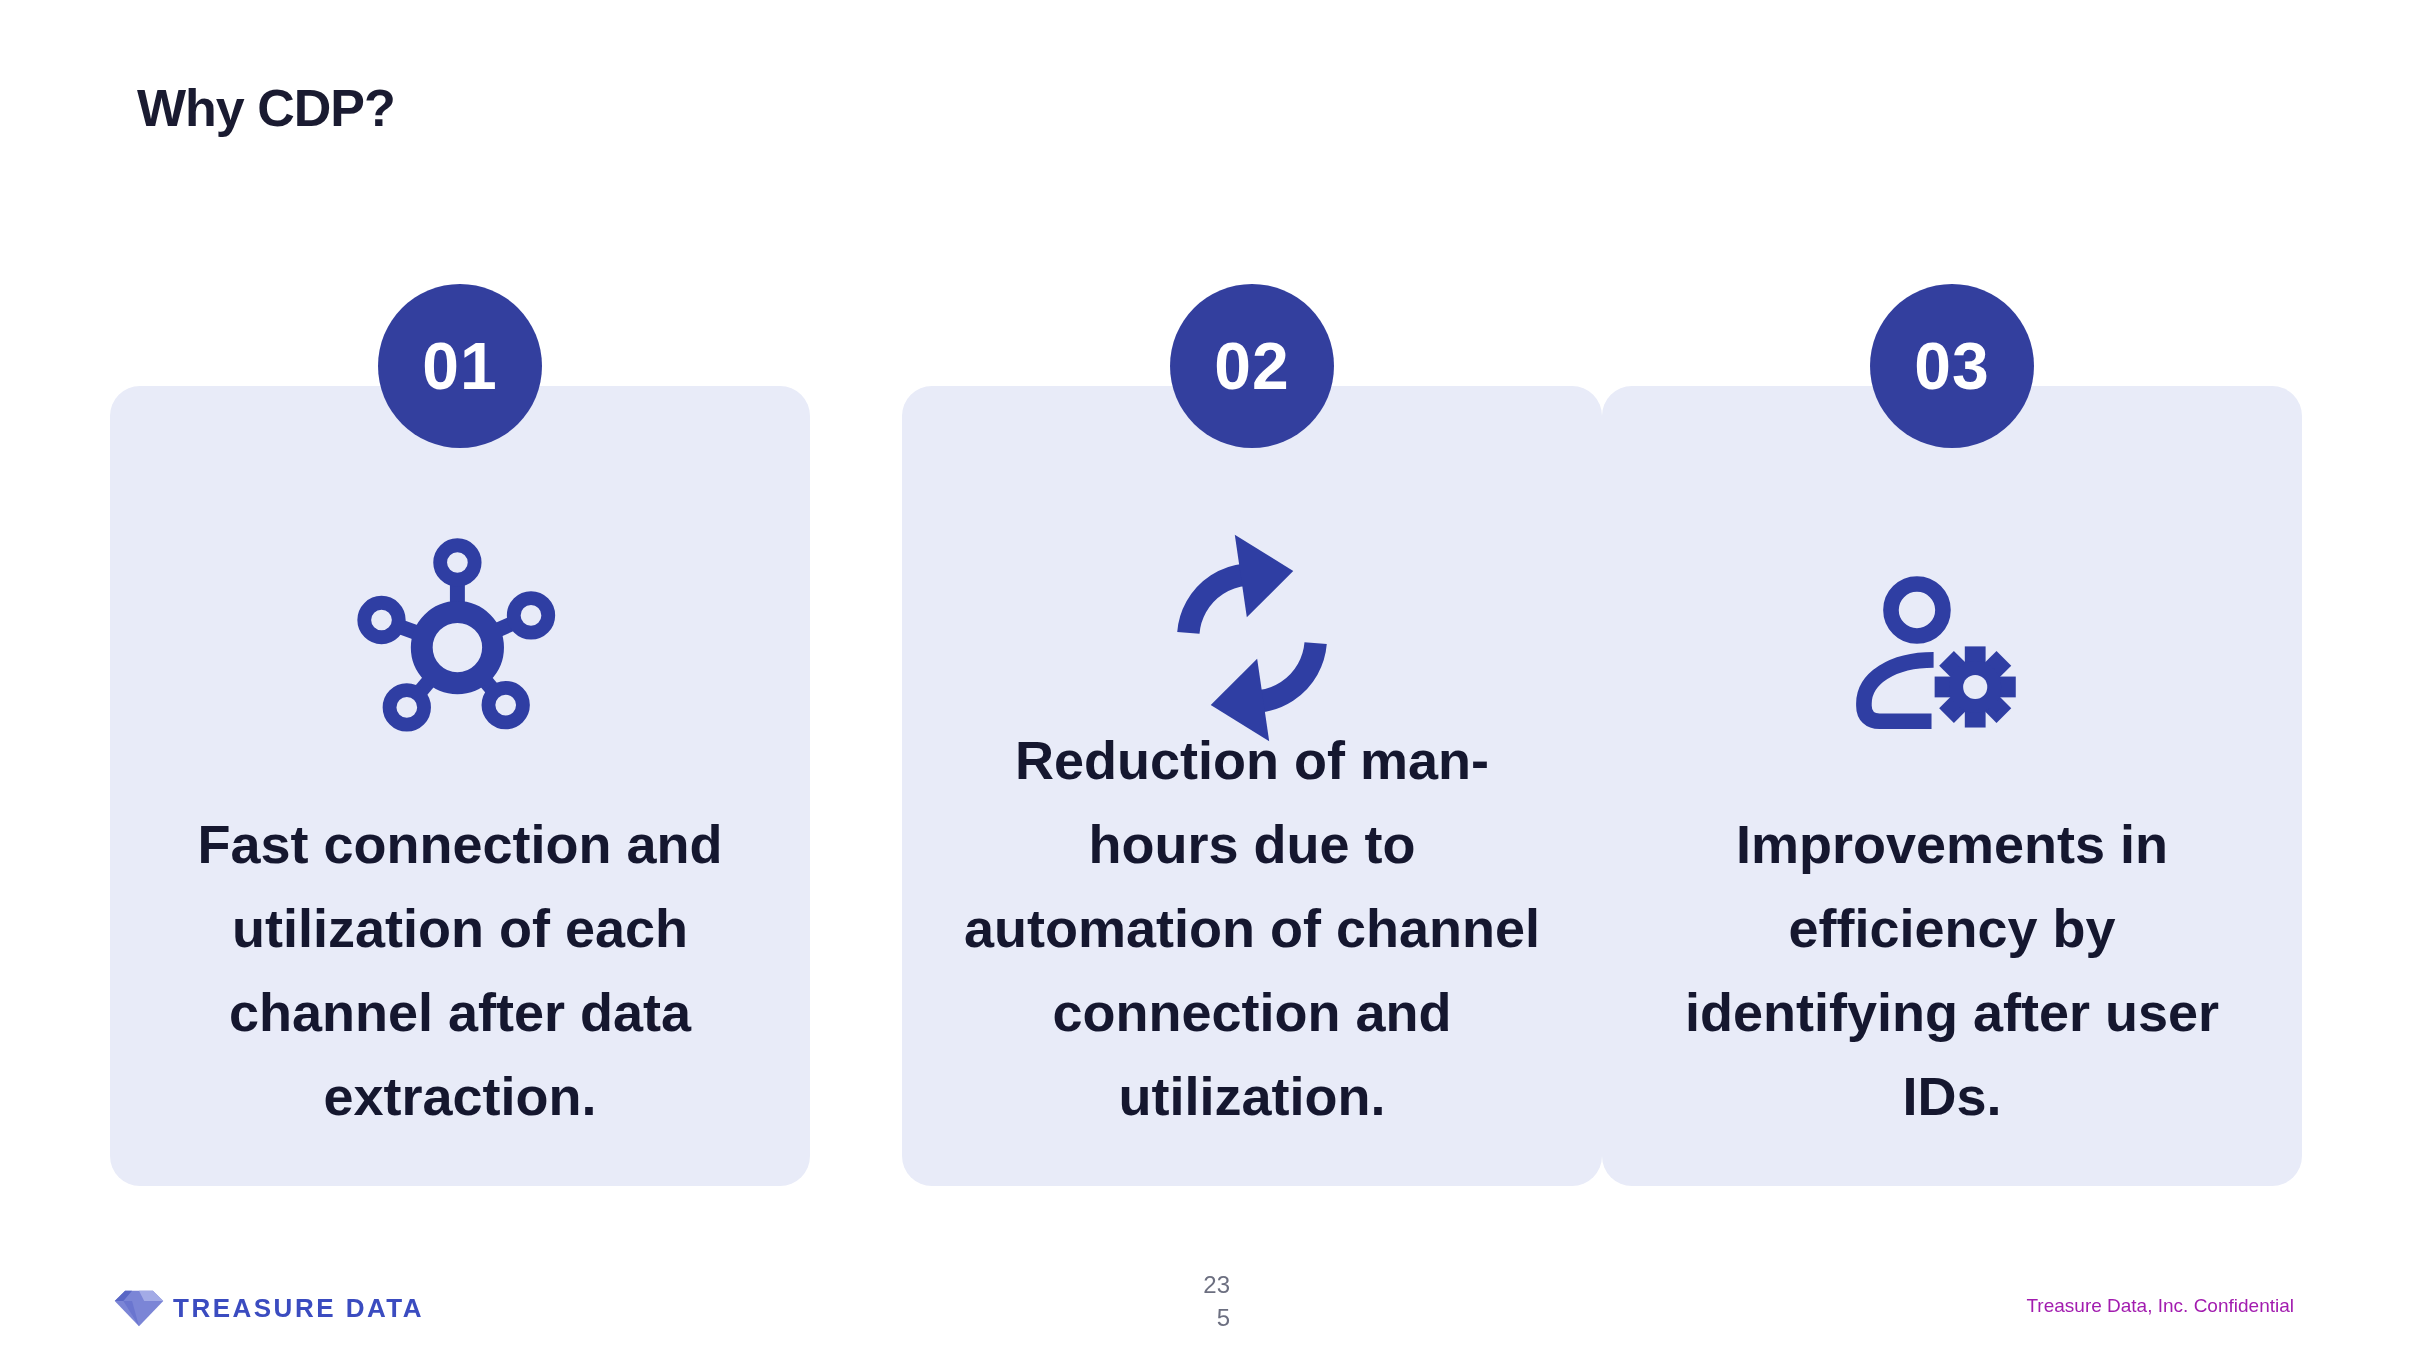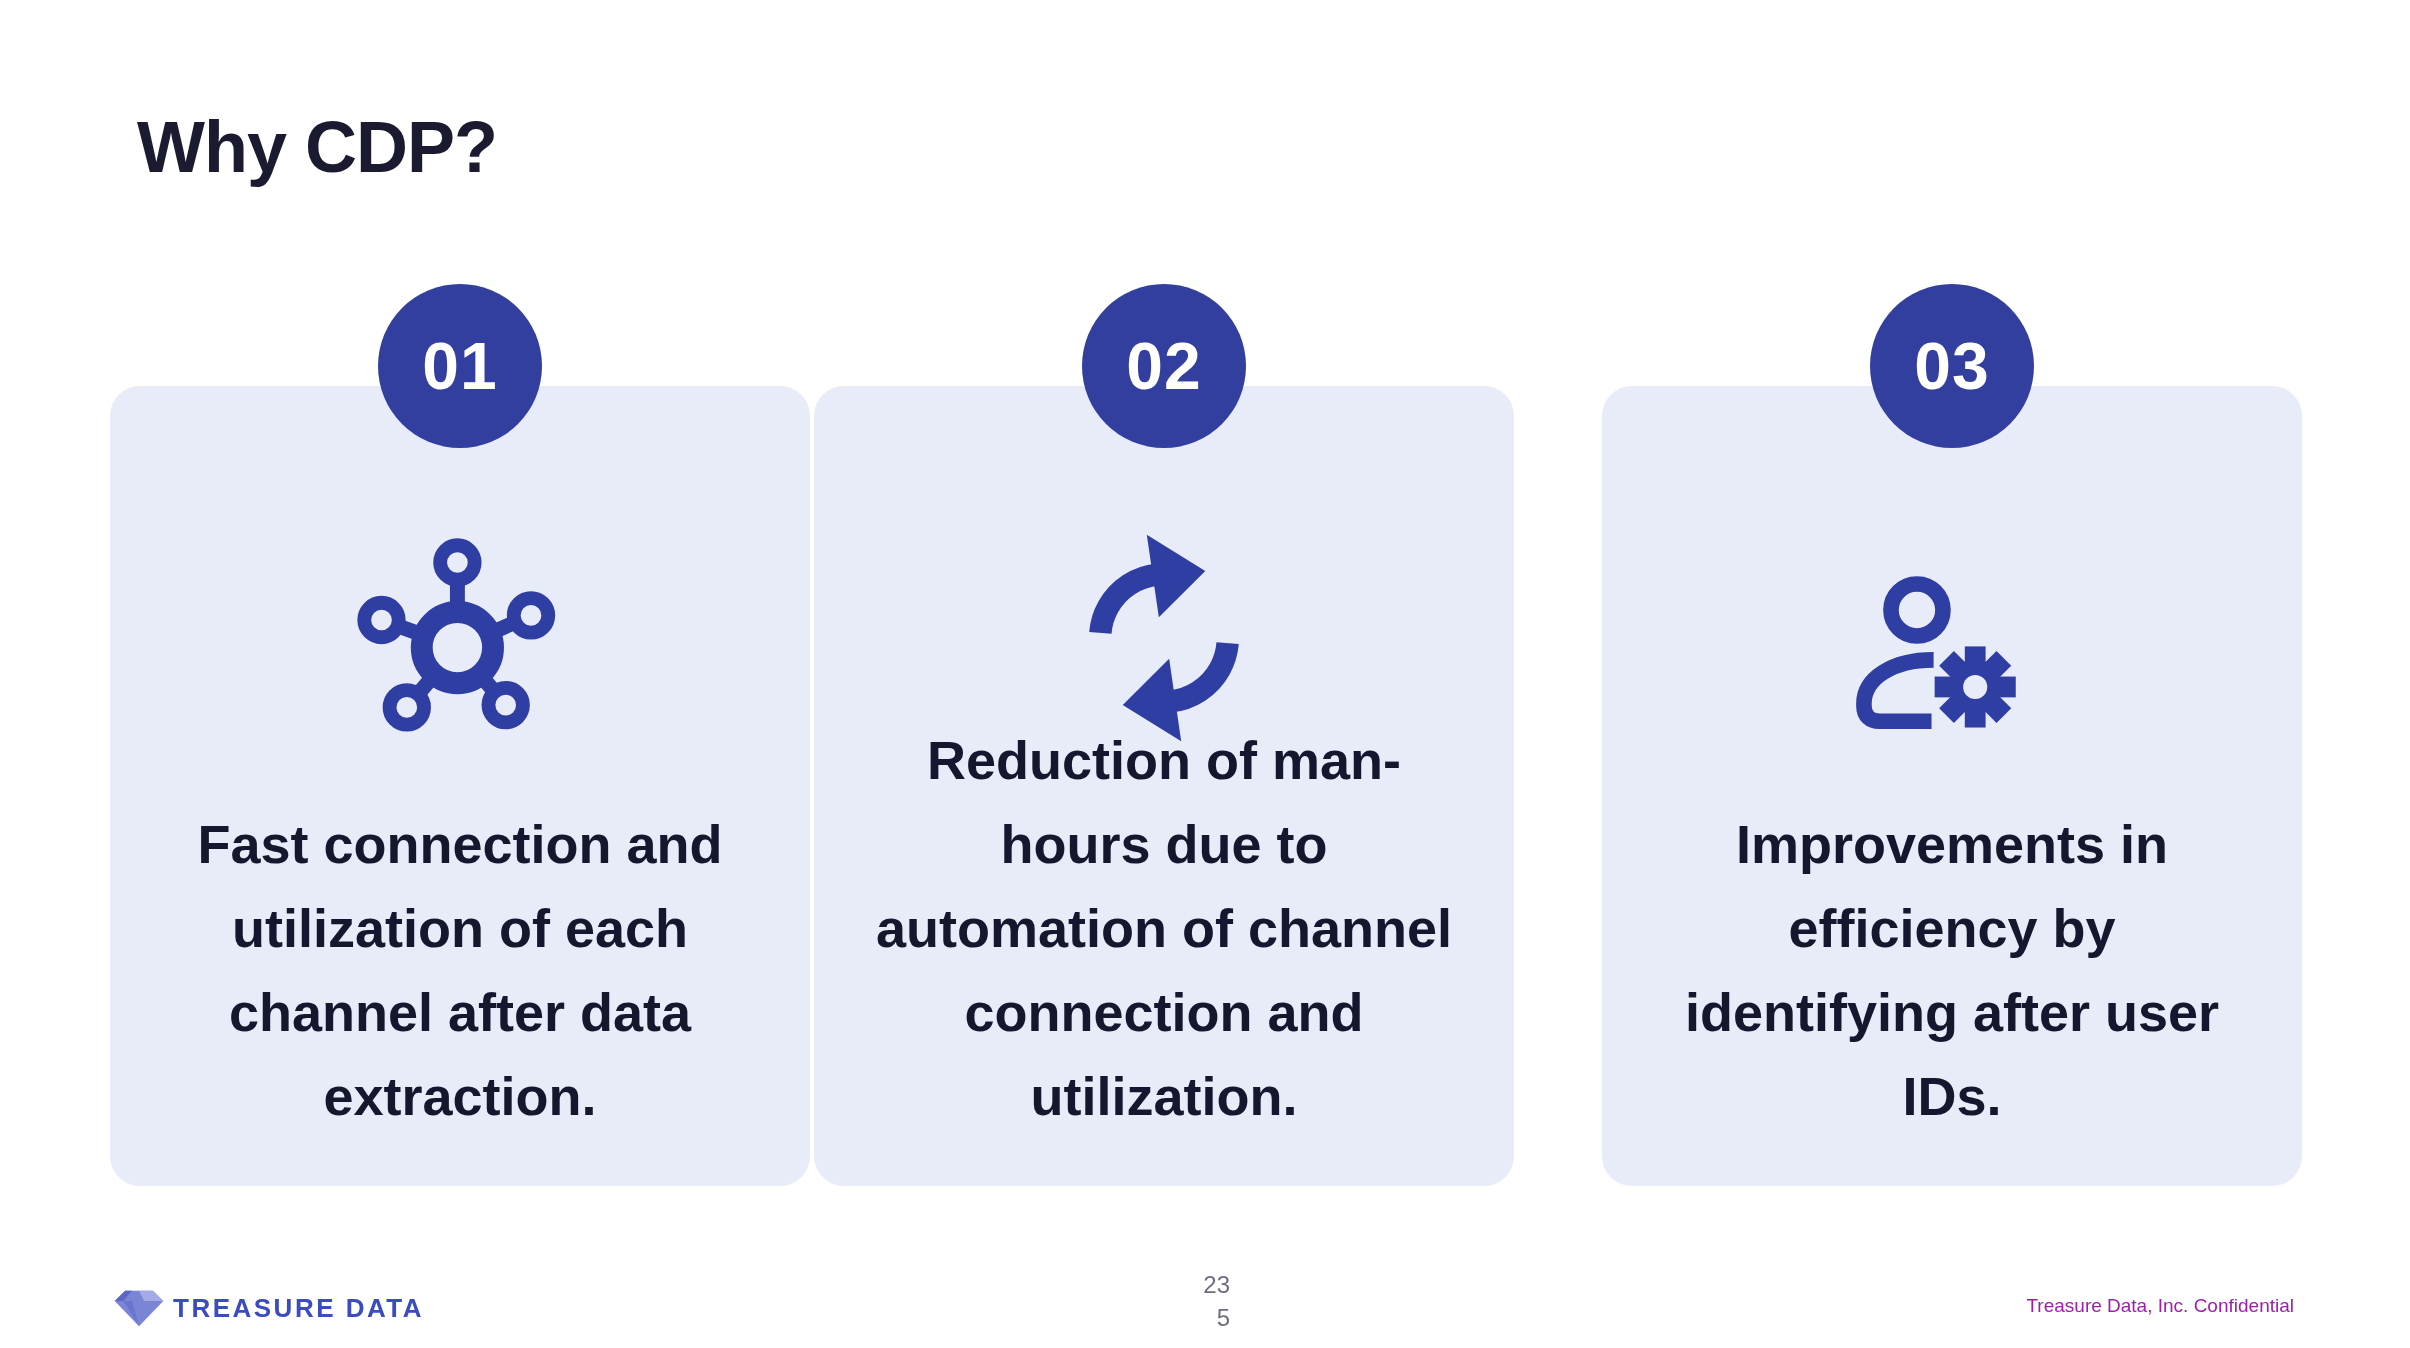--- a/index.html
+++ b/index.html
@@ -21,37 +21,36 @@
     background:#ffffff;
     position:relative;
     overflow:hidden;
   }
   .slide{position:absolute;inset:0;background:#ffffff;}
 
   .title{
     position:absolute;
     left:137px;
     top:78px;
-    font-size:72px;
+    font-size:52px;
     font-weight:700;
     color:var(--title-dark);
     letter-spacing:-1px;
-    margin-top:28px;
   }
 
   .card{
     position:absolute;
     top:386px;
     width:700px;
     height:800px;
     background:var(--card-bg);
     border-radius:30px;
   }
   .card1{left:110px;}
-  .card2{left:814px;padding-left:43px;}
+  .card2{left:902px;padding-left:43px;}
   .card3{left:1602px;}
 
   .num-circle{
     position:absolute;
     top:-102px;
     left:50%;
     transform:translateX(-50%);
     width:164px;
     height:164px;
     border-radius:50%;

